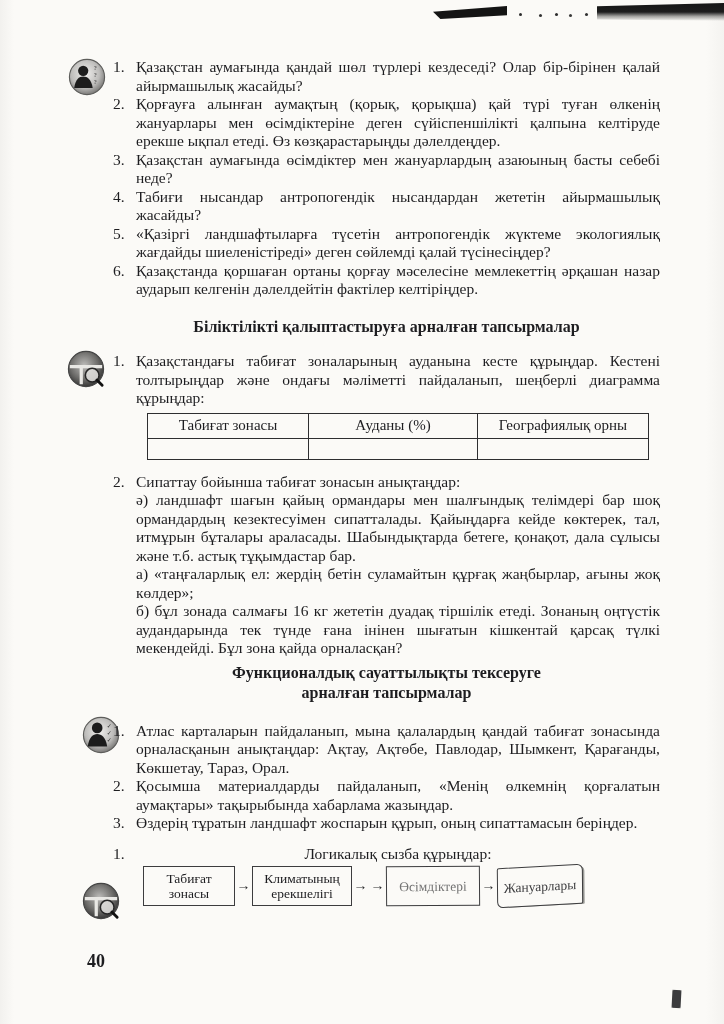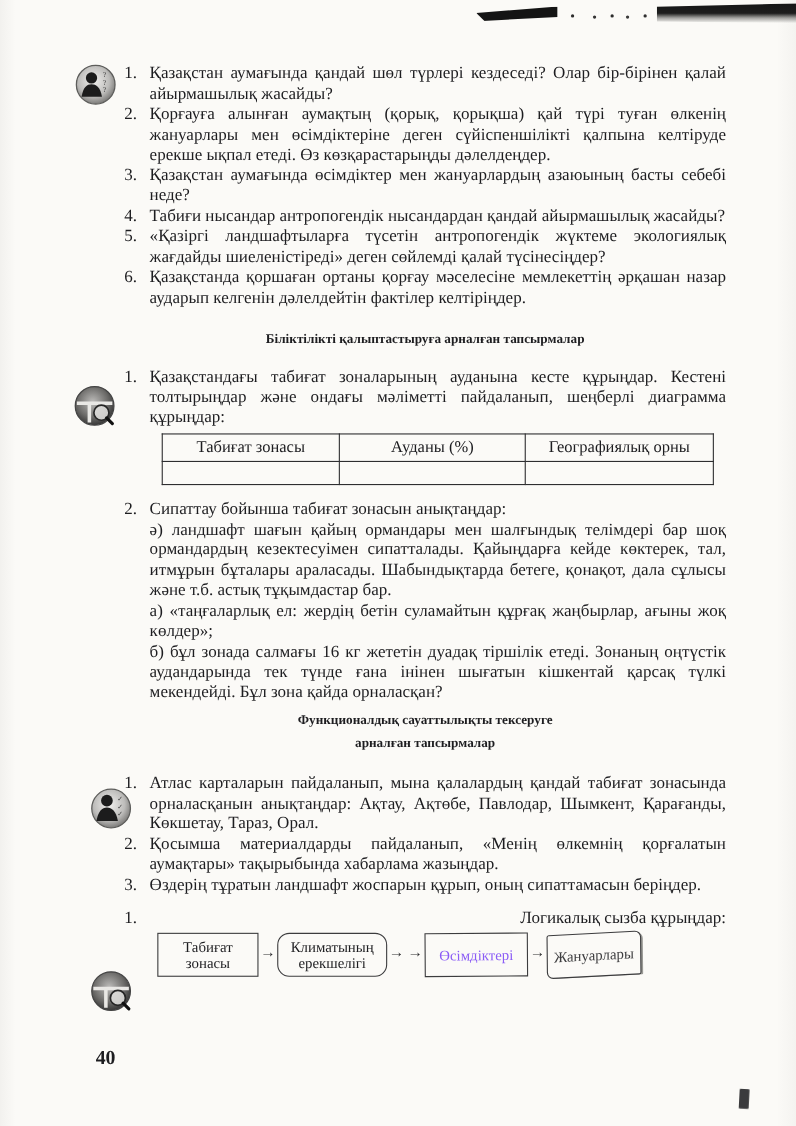--- a/index.html
+++ b/index.html
@@ -15,21 +15,21 @@
     overflow:hidden;
   }
   .content{position:absolute;left:0;top:0;right:0;padding:58px 64px 0 113px;}
   p{margin:0;}
   .body-text{font-size:15.5px;line-height:18.5px;}
   .item{display:flex;}
   .item .num{flex:0 0 23px;}
   .item .txt{flex:1;text-align:justify;font-family:Liberation Serif, serif;}
   .txt p{text-align:justify;}
   h3{
-    margin:0;font-size:12px;line-height:18.5px;font-weight:bold;
+    margin:0;font-size:16px;line-height:18.5px;font-weight:bold;
     text-align:center;
   }
   .h2{line-height:20.5px;}
   
   .ztable-wrap{margin:5px 0 0 34px;}
   table.ztable{border-collapse:collapse;width:498px;table-layout:fixed;}
   table.ztable th,table.ztable td{
     border:1.4px solid #2e2e30;
     font-size:15px;font-weight:normal;text-align:center;
     padding:0;
@@ -38,23 +38,23 @@
   table.ztable td{height:20px;}
   
   .flow{display:flex;align-items:center;margin:3px 0 0 30px;}
   .fbox{
     border:1.3px solid #3c3c3e;
     min-height:36px;display:flex;align-items:center;justify-content:center;
     text-align:center;font-size:13.5px;line-height:15px;
     padding:1px 3px;background:#fbfaf7;
   }
   .fb1{width:84px;}
-  .fb2{width:92px;border-radius:11px;}
+  .fb2{width:92px;}
   .fb3{width:80px;transform:rotate(.4deg);}
-  .fb4{width:86px;transform:rotate(-.4deg);color:#8b5cf6;}
+  .fb4{width:86px;transform:rotate(-.4deg);color:#737373;}
   .fb5{width:78px;transform:skewY(-2.4deg) rotate(-.6deg);
        border-radius:2px 6px 2px 6px;box-shadow:2.5px 1px 0 -1px #9a9a96;color:#3e3e40;}
   .farrow{width:17px;text-align:center;font-size:14px;color:#2a2a2c;flex:0 0 17px;}
   
   .badge{position:absolute;width:38px;height:38px;}
   .badge svg{width:100%;height:100%;}
   
   .smudge-left{
     position:absolute;left:433px;top:6px;width:74px;height:13px;background:#141414;
     clip-path:polygon(0 45%,100% 0,100% 72%,10% 100%);
@@ -150,21 +150,21 @@
       <div class="item">
         <span class="num">2.</span>
         <p class="txt">Қорғауға алынған аумақтың (қорық, қорықша) қай түрі туған өлкенің жануарлары мен өсімдіктеріне деген сүйіспеншілікті қалпына келтіруде ерекше ықпал етеді. Өз көзқарастарыңды дәлелдеңдер.</p>
       </div>
       <div class="item">
         <span class="num">3.</span>
         <p class="txt">Қазақстан аумағында өсімдіктер мен жануарлардың азаюының басты себебі неде?</p>
       </div>
       <div class="item">
         <span class="num">4.</span>
-        <p class="txt">Табиғи нысандар антропогендік нысандардан қандай айырмашылық жасайды?</p>
+        <p class="txt">Табиғи нысандар антропогендік нысандардан жететін айырмашылық жасайды?</p>
       </div>
       <div class="item">
         <span class="num">5.</span>
         <p class="txt">«Қазіргі ландшафтыларға түсетін антропогендік жүктеме экологиялық жағдайды шиеленістіреді» деген сөйлемді қалай түсінесіңдер?</p>
       </div>
       <div class="item">
         <span class="num">6.</span>
         <p class="txt">Қазақстанда қоршаған ортаны қорғау мәселесіне мемлекеттің әрқашан назар аударып келгенін дәлелдейтін фактілер келтіріңдер.</p>
       </div>
     </section>
@@ -222,21 +222,21 @@
       <div class="item">
         <span class="num">3.</span>
         <p class="txt">Өздерің тұратын ландшафт жоспарын құрып, оның сипаттамасын беріңдер.</p>
       </div>
     </section>
 
 
     <section style="margin-top:12px;">
       <div class="item">
         <span class="num">1.</span>
-        <p class="txt" style="text-align:right;">Логикалық сызба құрыңдар:</p>
+        <p class="txt" style="text-align:center;">Логикалық сызба құрыңдар:</p>
       </div>
 
       <div class="flow">
         <div class="fbox fb1">Табиғат зонасы</div>
         <span class="farrow">→</span>
         <div class="fbox fb2">Климатының ерекшелігі</div>
         <span class="farrow">→</span>
         <span class="farrow">→</span>
         <div class="fbox fb4">Өсімдіктері</div>
         <span class="farrow">→</span>

